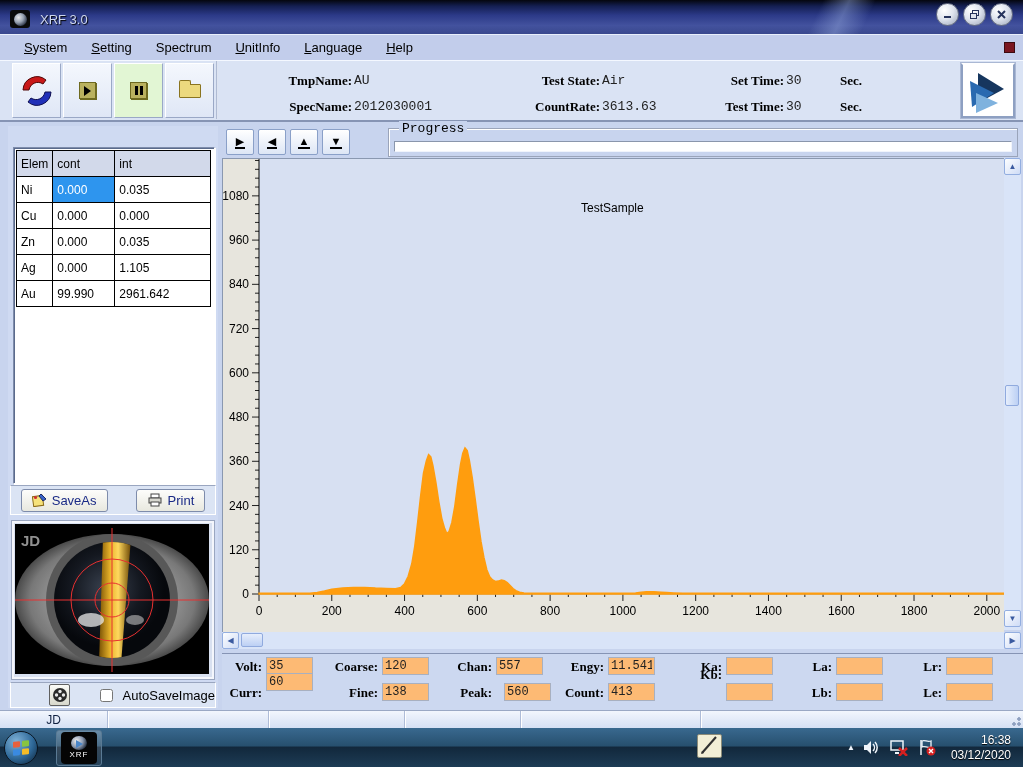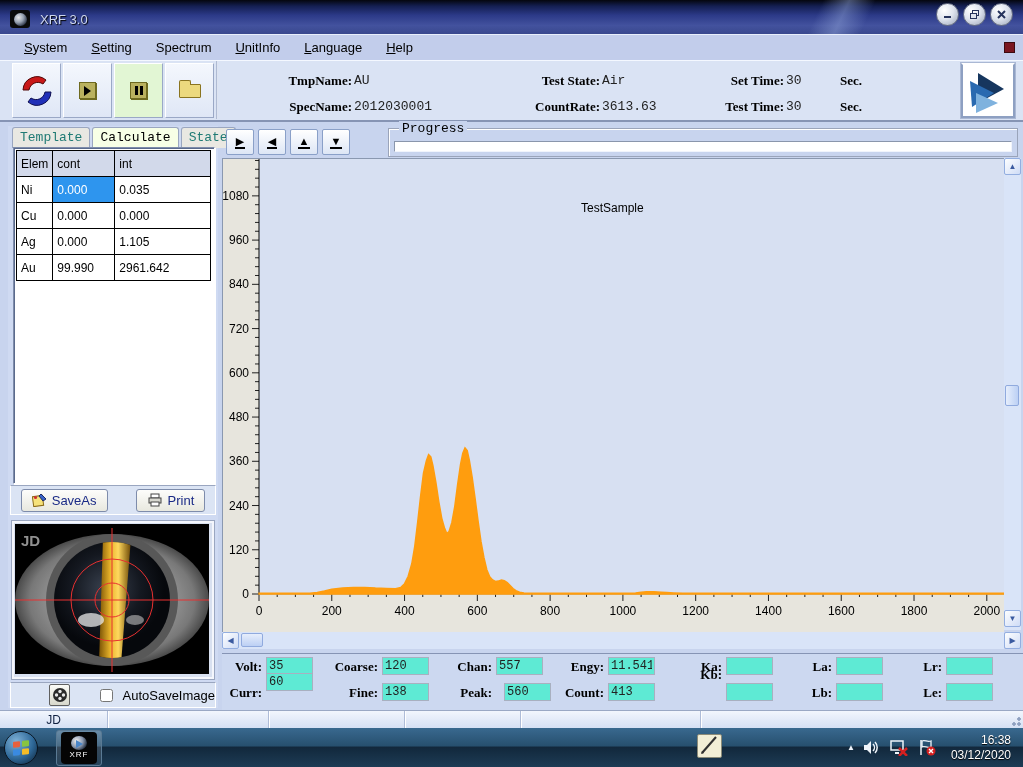--- a/index.html
+++ b/index.html
@@ -108,21 +108,21 @@
   .sc-btn{position:absolute;width:17px;height:17px;background:linear-gradient(135deg,#fdfeff,#cfdcf6);
     border:1px solid #93aee0;border-radius:2px;color:#3a5aa0;font-size:8px;line-height:15px;text-align:center;}
   .sc-thumb{position:absolute;background:linear-gradient(90deg,#e6eefc,#bcd0f4);border:1px solid #90aade;border-radius:2px;}
   .hthumb{background:linear-gradient(180deg,#e6eefc,#bcd0f4);}
 
   
   .fields{position:absolute;left:222px;top:653px;width:801px;height:57px;background:#ccd8f0;
     border-top:1px solid #8694b4;}
   .bf-label{position:absolute;width:90px;text-align:right;font-family:"Liberation Serif",serif;
     font-weight:bold;font-size:13px;color:#000;}
-  .bf-input{position:absolute;width:47px;height:18px;background:#5eead4;border:1px solid #a8b0c0;
+  .bf-input{position:absolute;width:47px;height:18px;background:#fdba74;border:1px solid #a8b0c0;
     font-family:"Liberation Mono",monospace;font-size:12px;padding:0 2px;color:#222;}
 
   
   .statusbar{position:absolute;left:0;top:710px;width:1023px;height:18px;
     background:linear-gradient(180deg,#f2f6fd,#d5e0f4);border-top:1px solid #9aa8c4;display:flex;}
   .status-cell{height:100%;border-right:1px solid #aebcd8;box-shadow:1px 0 0 #fff;
     font-size:12px;color:#102040;display:flex;align-items:center;justify-content:center;}
   .grip{position:absolute;right:2px;bottom:2px;width:12px;height:12px;
     background:
      radial-gradient(circle at 10px 10px,#8ea0c0 1.5px,transparent 2px),
@@ -246,44 +246,44 @@
       <svg width="44" height="44" viewBox="0 0 44 44">
         <polygon points="12,4 38,20 12,34" fill="#16365e"></polygon>
         <polygon points="4,12 28,24 6,38" fill="#2a6ab0"></polygon>
         <polygon points="10,24 32,34 10,44" fill="#7fb2de"></polygon>
         <circle cx="9" cy="9" r="2" fill="#fff"></circle>
       </svg>
     </div>
   </div>
 
   <div class="left-panel">
-    <div class="tabs" id="tabs">
-        <div class="tab">Template</div>
-        <div class="tab active">Calculate</div>
-        <div class="tab">State</div>
-      </div>
     <div class="table-frame">
       <table class="elem">
         <thead>
             <tr id="tbl-head">
               <th style="width: 36px;">Elem</th>
               <th style="width: 62px;">cont</th>
               <th style="width: 96px;">int</th>
             </tr>
           </thead>
         <tbody id="tbl-body">
             <tr>
               <td>Ni</td>
               <td class="sel">0.000</td>
               <td>0.035</td>
             </tr>
             <tr>
               <td>Cu</td>
               <td>0.000</td>
               <td>0.000</td>
+            </tr>
+            <tr>
+              <td>Zn</td>
+              <td>0.000</td>
+              <td>0.035</td>
             </tr>
             <tr>
               <td>Ag</td>
               <td>0.000</td>
               <td>1.105</td>
             </tr>
             <tr>
               <td>Au</td>
               <td>99.990</td>
               <td>2961.642</td>

